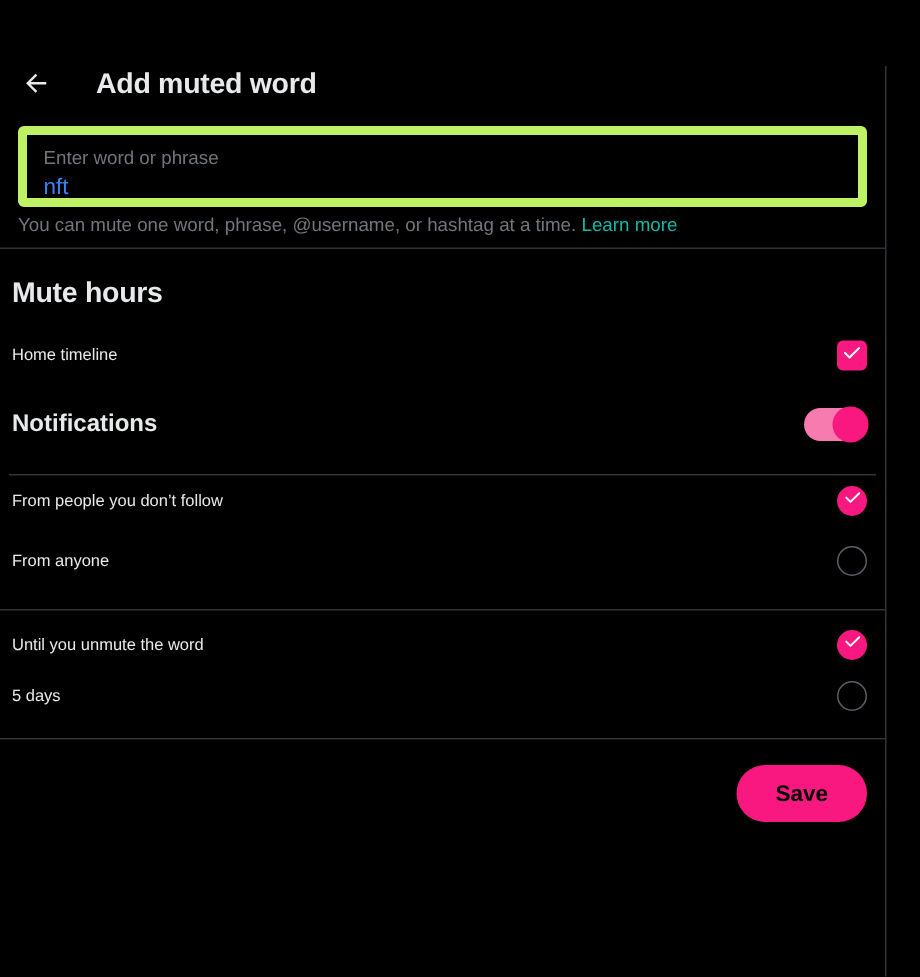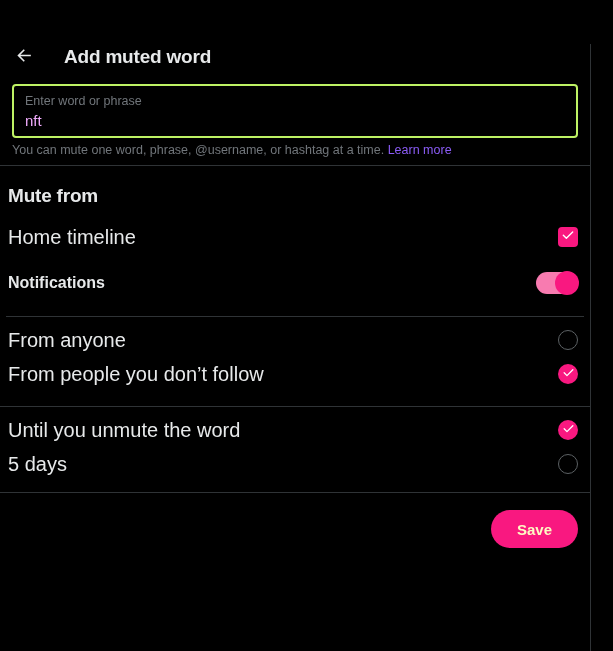--- a/index.html
+++ b/index.html
@@ -77,53 +77,53 @@
     margin-left: 23px;
     line-height: 22px;
   }
 
   
   .input-section {
     padding: 14px 12px 0 12px;
   }
   .field {
     position: relative;
-    border: 2px solid #bef264;
+    border: 6px solid #bef264;
     border-radius: 4px;
     background: #000000;
     height: 54px;
     padding: 7px 11px 0 11px;
   }
   .field-label {
     display: block;
     font-size: 12.5px;
     color: #71767b;
     line-height: 16px;
   }
   .field-input {
     display: block;
     width: 100%;
     background: transparent;
     border: none;
     outline: none;
-    color: #f0abfc;
+    color: #3b82f6;
     font-family: "Liberation Sans", sans-serif;
     font-size: 15px;
     line-height: 22px;
     padding: 1px 0 0 0;
   }
 
   .helper {
     font-size: 12.5px;
     color: #71767b;
     padding: 4px 12px 0 12px;
     line-height: 16px;
   }
   .helper-link {
-    color: #8b5cf6;
+    color: #14b8a6;
     text-decoration: none;
     cursor: pointer;
   }
 
   
   .divider-full {
     height: 1px;
     background: #2f3336;
     width: 100%;
   }
@@ -146,21 +146,21 @@
   
   .row {
     display: flex;
     align-items: center;
     justify-content: space-between;
     min-height: 34px;
     padding: 4px 12px 4px 8px;
     cursor: pointer;
   }
   .row-label {
-    font-size: 20px;
+    font-size: 11px;
     color: #e7e9ea;
     line-height: 20px;
   }
   .row-label.bold { font-weight: bold; font-size: 16px; }
 
   .row-spaced { min-height: 46px; }
 
   
   .checkbox {
     width: 20px;
@@ -212,21 +212,21 @@
   
   .footer {
     display: flex;
     justify-content: flex-end;
     align-items: center;
     padding: 10px 12px;
     height: 72px;
   }
   .save-button {
     background: #f91880;
-    color: #fef9c3;
+    color: #000000;
     border: none;
     border-radius: 19px;
     font-family: "Liberation Sans", sans-serif;
     font-size: 15px;
     font-weight: bold;
     padding: 0 26px;
     height: 38px;
     cursor: pointer;
   }
 </style>
@@ -257,21 +257,21 @@
       </div>
     </div>
 
     <div class="helper">
       <span>You can mute one word, phrase, @username, or hashtag at a time.</span>
       <a class="helper-link">Learn more</a>
     </div>
 
     <div class="divider-full" style="margin-top:7px;"></div>
 
-    <div class="section-title">Mute from</div>
+    <div class="section-title">Mute hours</div>
 
     <div class="row row-spaced">
       <span class="row-label">Home timeline</span>
       <span class="checkbox checked">
         <span>
           <svg viewBox="0 0 24 24" aria-hidden="true">
               <path d="M4 12.5l5.2 5.2L20 7"></path>
             </svg>
         </span>
       </span>
@@ -279,36 +279,36 @@
 
     <div class="row row-spaced">
       <span class="row-label bold">Notifications</span>
       <span class="toggle">
         <span class="knob"></span>
       </span>
     </div>
 
     <div class="divider-inset" style="margin-top:10px;"></div>
 
-    <div class="row" style="margin-top:6px;">
-      <span class="row-label">From anyone</span>
-      <span class="radio unselected"></span>
-    </div>
-
     <div class="row">
       <span class="row-label">From people you don’t follow</span>
       <span class="radio selected">
         <span>
           <svg viewBox="0 0 24 24" aria-hidden="true">
               <path d="M4 12.5l5.2 5.2L20 7"></path>
             </svg>
         </span>
       </span>
     </div>
 
+    <div class="row" style="margin-top:6px;">
+      <span class="row-label">From anyone</span>
+      <span class="radio unselected"></span>
+    </div>
+
     <div class="divider-full" style="margin-top:15px;"></div>
 
 
     <div class="row" style="margin-top:6px;text-align:center;">
       <span class="row-label">Until you unmute the word</span>
       <span class="radio selected">
         <span>
           <svg viewBox="0 0 24 24" aria-hidden="true">
               <path d="M4 12.5l5.2 5.2L20 7"></path>
             </svg>

